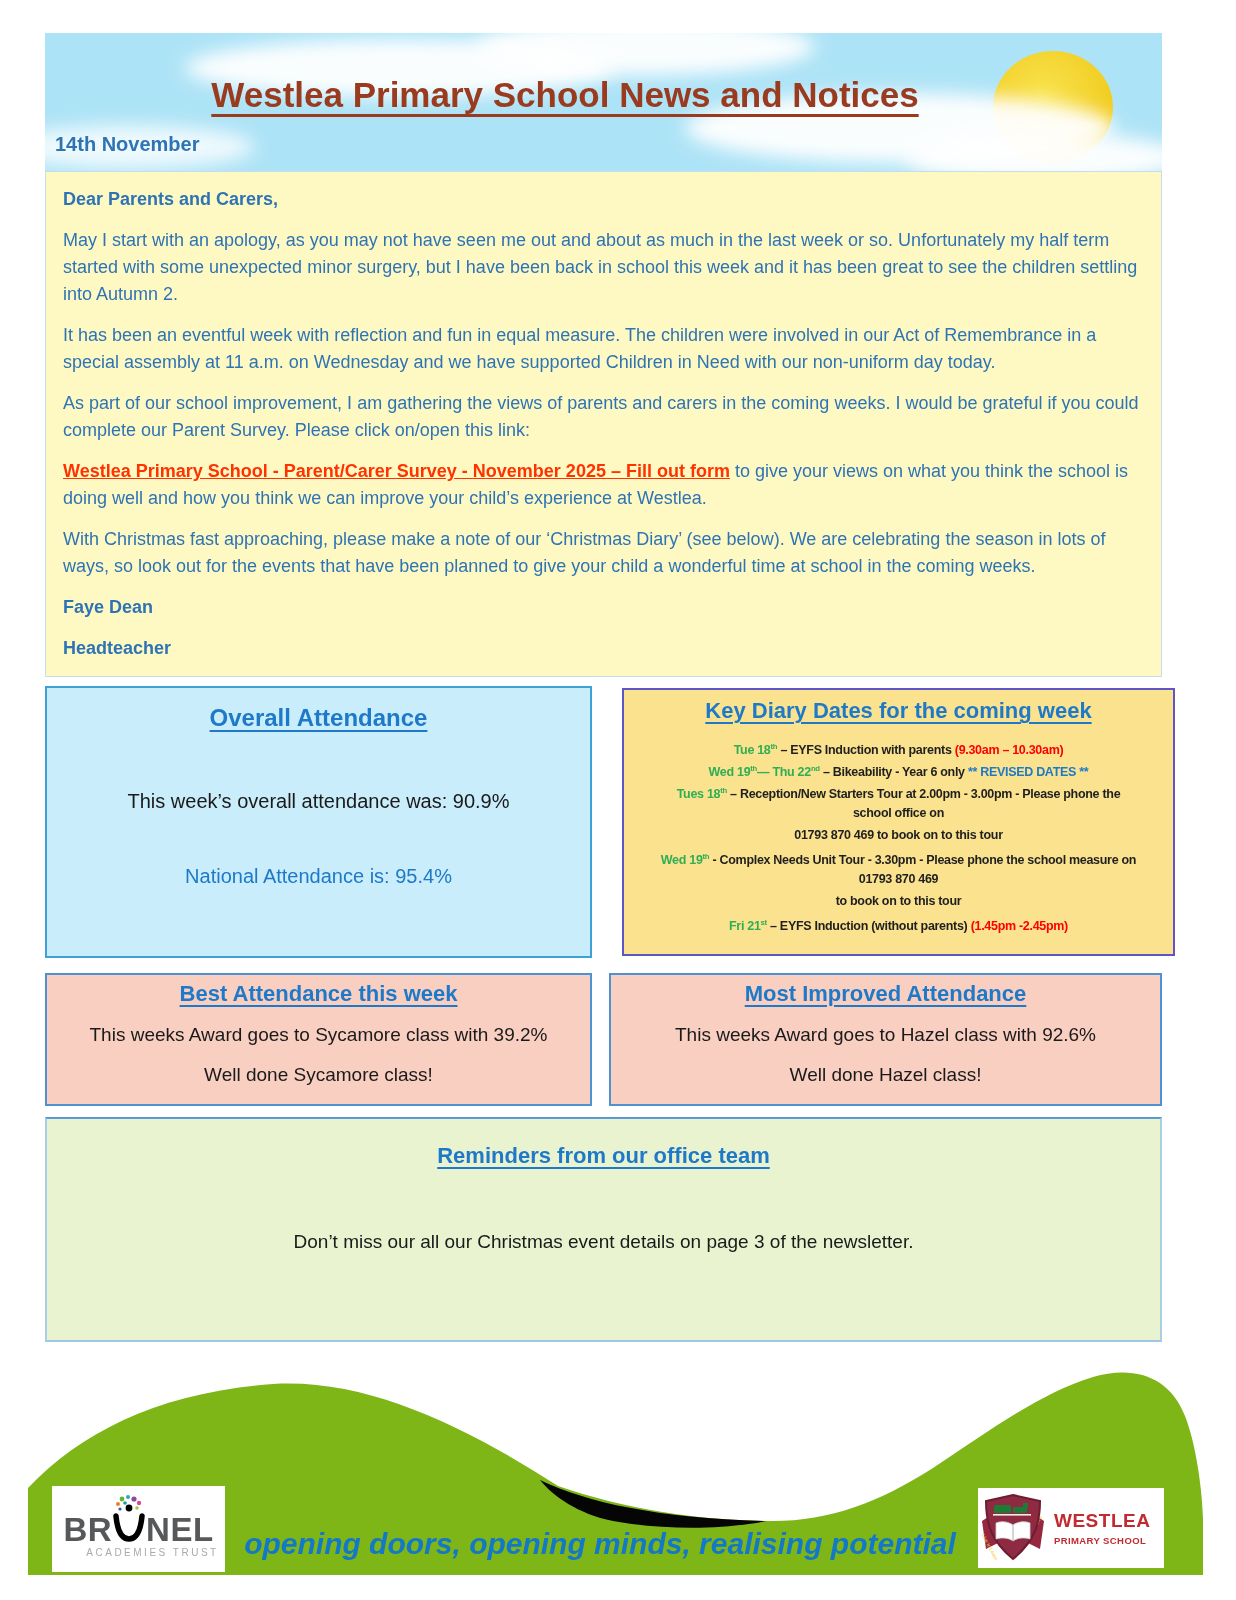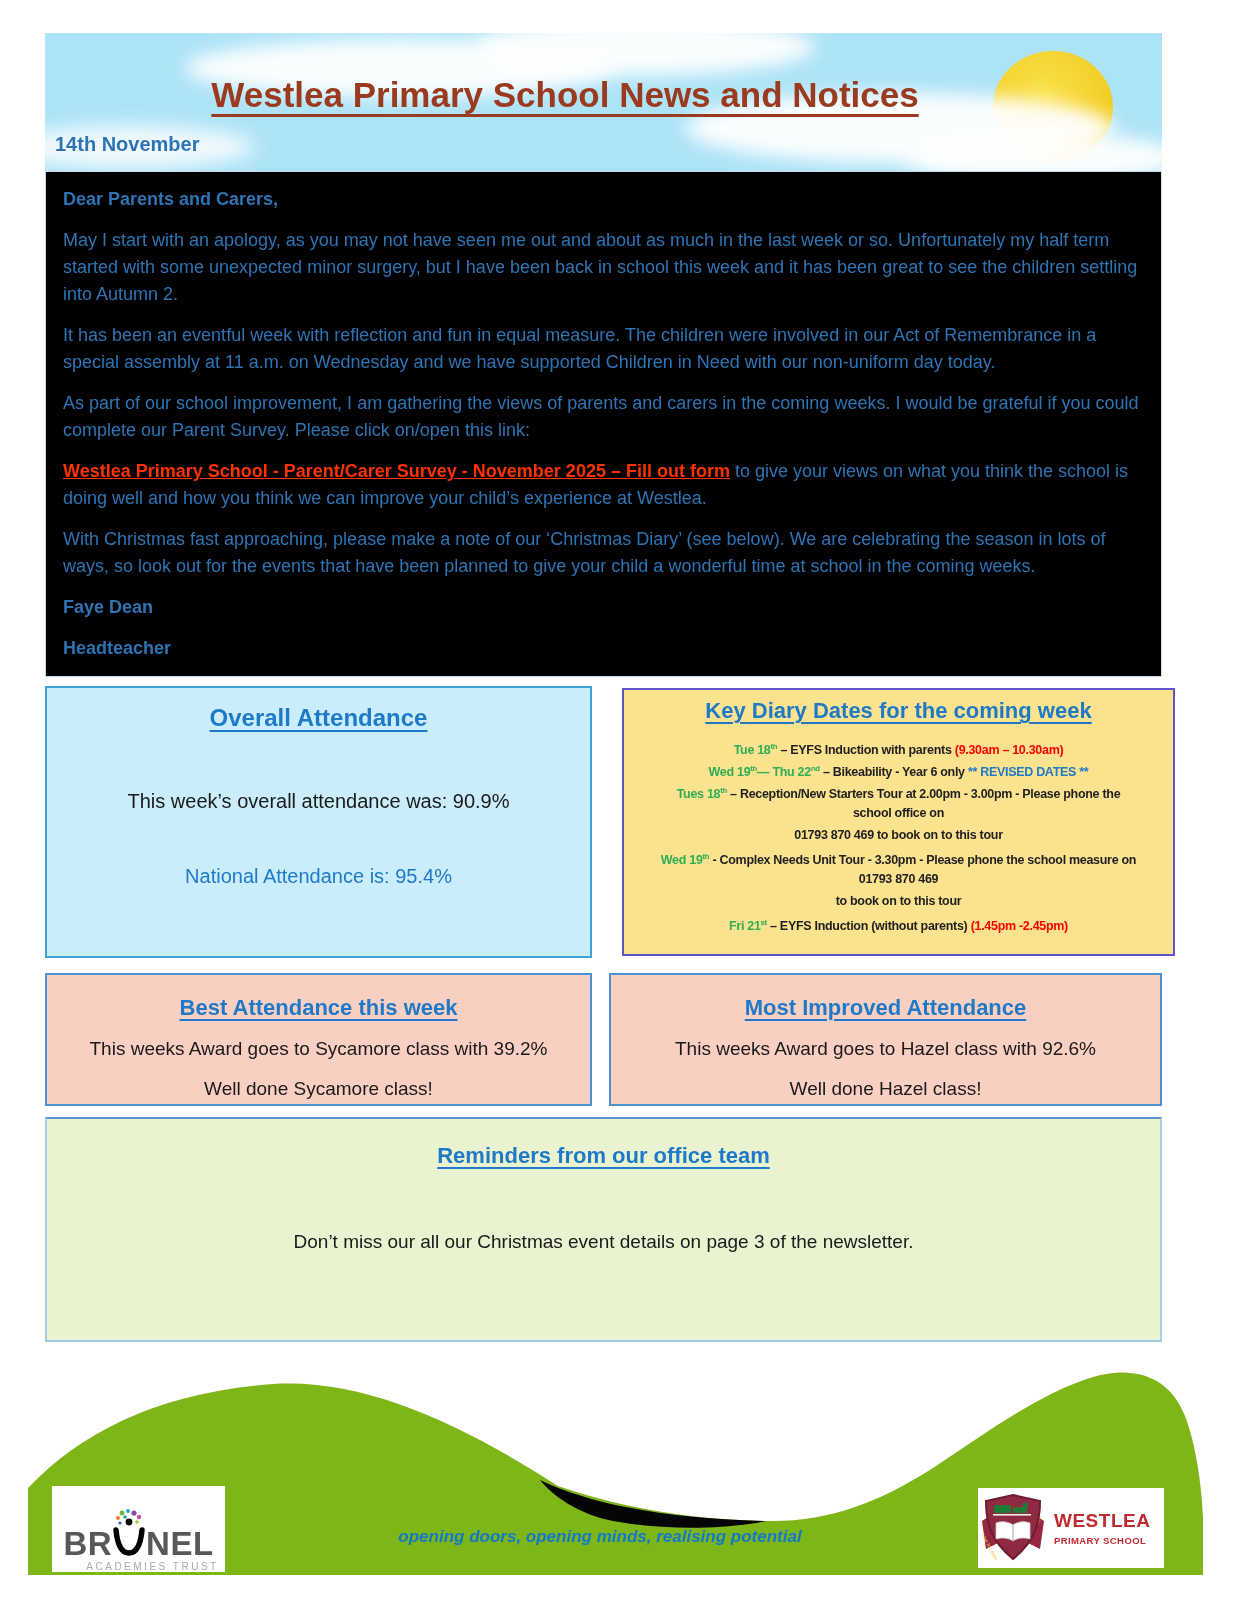--- a/index.html
+++ b/index.html
@@ -14,21 +14,21 @@
   .sun { position:absolute; left:948px; top:18px; width:120px; height:112px; border-radius:50%;
          background:radial-gradient(circle at 42% 40%, #f9e34f 0%, #f1cd22 70%, #eec61d 100%); }
   .main-title { position:absolute; left:0; top:42px; width:1040px; text-align:center; z-index:5;
                 font-size:35px; font-weight:bold; color:#9a3a1e;
                 text-decoration:underline; text-decoration-thickness:3px; text-underline-offset:7px; }
   .date-line { position:absolute; left:10px; top:100px; z-index:5;
                font-size:20px; font-weight:bold; color:#2e74b5; }
 
   
   .letter { position:absolute; left:45px; top:171px; width:1117px; height:506px;
-            background:#000000; border:1px solid #c9dcea; padding:14px 17px;
+            background:#fef9c3; border:1px solid #c9dcea; padding:14px 17px;
             color:#2e74b5; font-size:18px; line-height:27px; overflow:hidden; }
   .letter p { margin:0 0 14px 0; }
   .letter .bold { font-weight:bold; }
   .survey-link { color:#ff3200; font-weight:bold; text-decoration:underline; cursor:pointer; }
 
   
   .box { position:absolute; text-align:center; overflow:hidden; }
   .box-title { font-weight:bold; color:#1e79c8; text-decoration:underline;
                text-decoration-thickness:2px; text-underline-offset:4px; }
   .overall-box { left:45px; top:686px; width:547px; height:272px;
@@ -45,38 +45,38 @@
   .diary-line { height:22px; line-height:22px; white-space:nowrap; }
   .diary-line sup { vertical-align:super; font-size:0.62em; }
   .dg { color:#2fae55; }
   .dr { color:#fe0000; }
   .db { color:#1e79c8; }
 
   .best-box { left:45px; top:973px; width:547px; height:133px;
               background:#f9cfc2; border:2px solid #4e92d1; }
   .improved-box { left:609px; top:973px; width:553px; height:133px;
                   background:#f9cfc2; border:2px solid #4e92d1; }
-  .award-title { font-size:22px; margin-top:20px; }
+  .award-title { font-size:22px; margin-top:6px; }
   .award-line1 { font-size:19px; color:#1a1a1a; margin-top:17px; }
   .award-line2 { font-size:19px; color:#1a1a1a; margin-top:18px; }
 
   .reminders-box { left:45px; top:1117px; width:1117px; height:225px;
                    background:#e9f3d0; border-top:2px solid #5b9bd5; border-bottom:2px solid #9cc9e4;
                    border-left:2px solid #a9cfe6; border-right:2px solid #a9cfe6; }
   .reminders-box .box-title { font-size:22px; margin-top:24px; }
   .reminders-body { font-size:19px; color:#1a1a1a; margin-top:62px; }
 
   
   .footer-wave-wrap { position:absolute; left:28px; top:1368px; width:1180px; height:207px; }
   .tagline { position:absolute; left:180px; top:1527px; width:840px; text-align:center;
-             font-size:17px; font-weight:bold; font-style:italic; color:#1478c8; z-index:6; }
+             font-size:30px; font-weight:bold; font-style:italic; color:#1478c8; z-index:6; }
 
   .brunel-box { position:absolute; left:52px; top:1486px; width:173px; height:86px;
                 background:#ffffff; z-index:6; display:flex; flex-direction:column;
-                align-items:center; justify-content:flex-end; padding-bottom:0; }
+                align-items:center; justify-content:flex-end; padding-bottom:14px; }
   .brunel-row { display:flex; align-items:flex-end; }
   .brunel-letters { font-size:33px; font-weight:bold; color:#57585a; line-height:0.85; letter-spacing:0.5px; }
   .brunel-sub { font-size:10px; color:#a8aaad; letter-spacing:2.5px; margin-top:3px; margin-left:28px; }
 
   .westlea-box { position:absolute; left:978px; top:1488px; width:186px; height:80px;
                  background:#ffffff; z-index:6; display:flex; align-items:center; }
   .westlea-text { margin-left:6px; }
   .westlea-name { font-size:19px; font-weight:bold; color:#c22a30; letter-spacing:0.5px; }
   .westlea-sub { font-size:9.5px; font-weight:bold; color:#c22a30; letter-spacing:0.4px; margin-top:3px; }
 </style>

